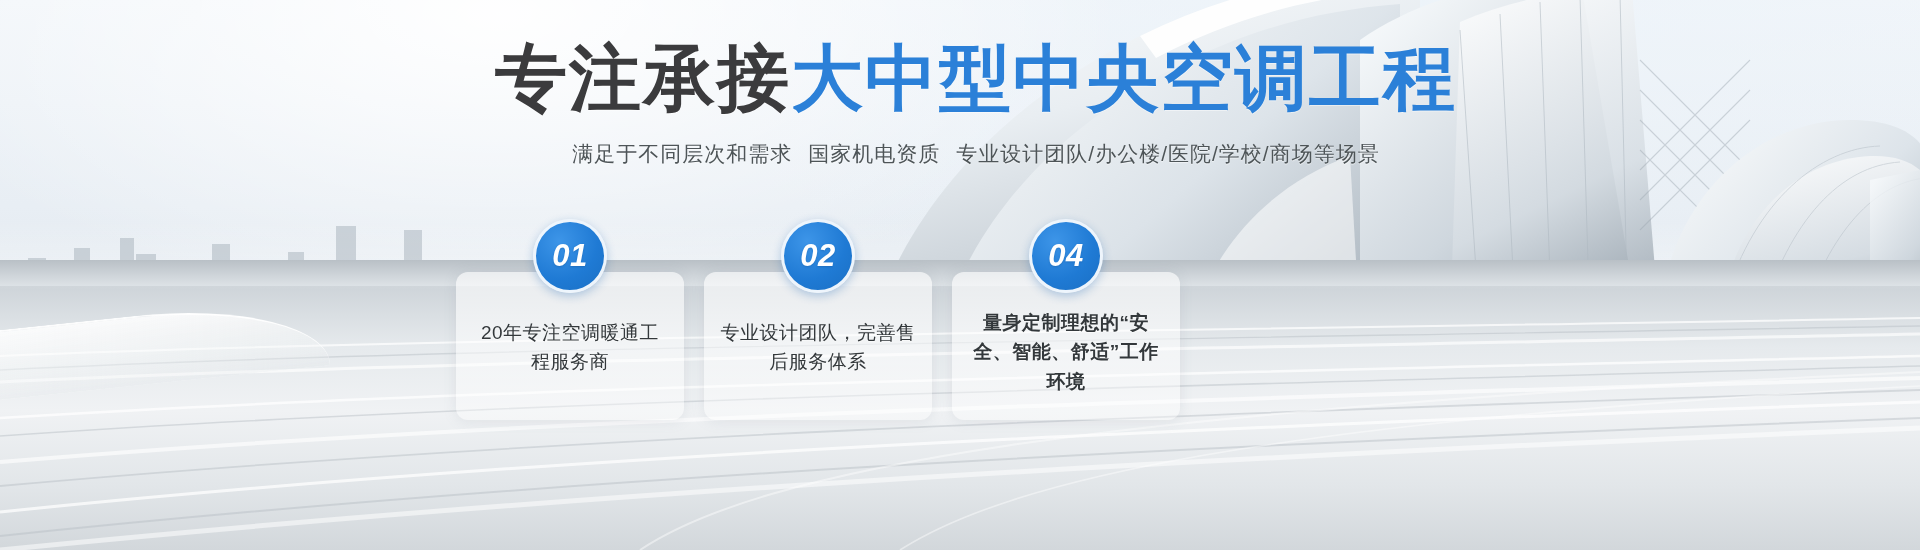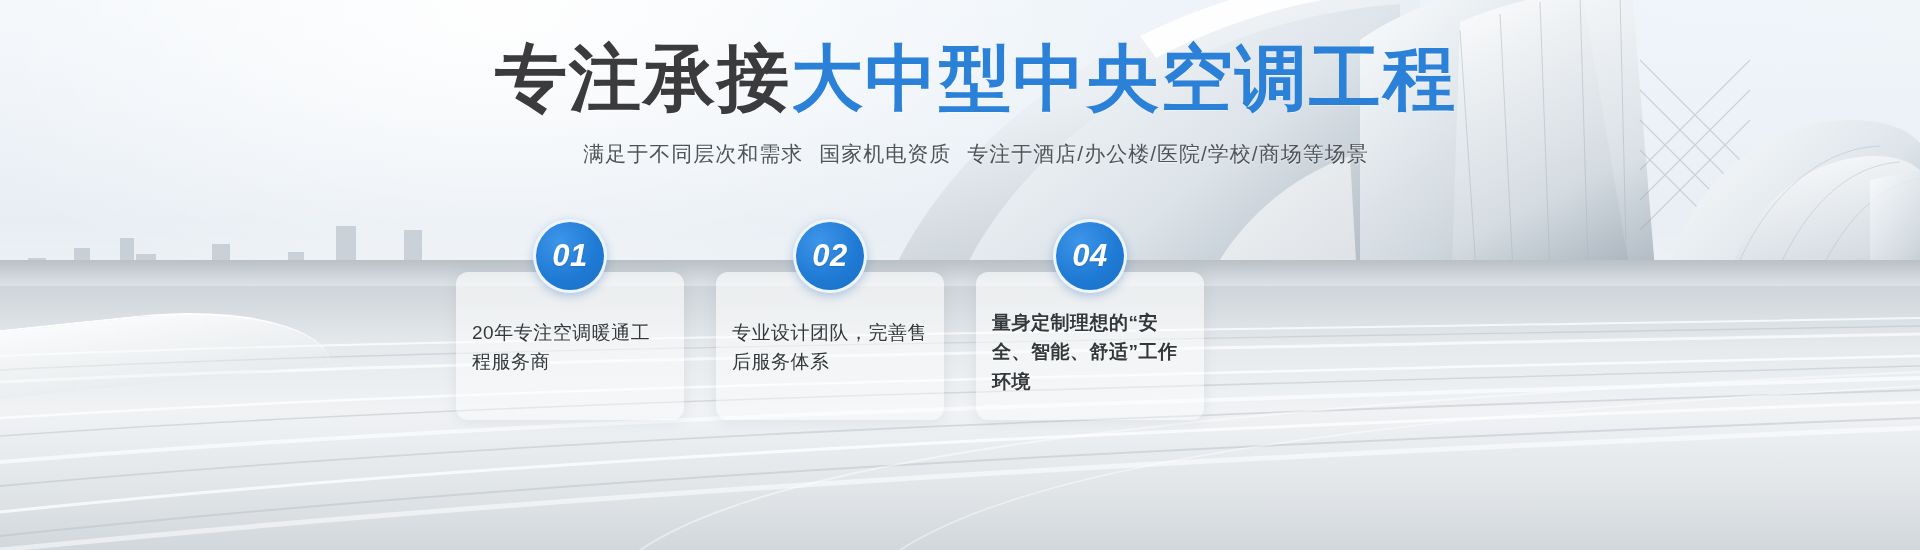--- a/index.html
+++ b/index.html
@@ -77,21 +77,21 @@
 
   .subline{
     margin-top:26px; font-size:21px; color:#4e5558; letter-spacing:1px;
     white-space:nowrap; text-shadow:0 1px 1px rgba(255,255,255,.6);
   }
   .subline .gap{ display:inline-block; width:16px; }
 
   
   .cards{
     position:absolute; left:50%; transform:translateX(-50%);
-    top:272px; width:1008px; display:flex; gap:32px; z-index:7;
+    top:272px; width:1008px; display:flex; gap:20px; z-index:7;
   }
   .card{
     position:relative; width:228px; height:148px;
     background:linear-gradient(180deg,rgba(255,255,255,.62) 0%,rgba(255,255,255,.50) 55%,rgba(255,255,255,.34) 100%);
     border-radius:12px;
     box-shadow:0 1px 14px rgba(120,135,150,.14);
   }
   .badge{
     position:absolute; top:-53px; left:50%; transform:translateX(-50%);
     width:74px; height:74px; border-radius:50%;
@@ -100,21 +100,21 @@
     box-shadow:0 3px 10px rgba(26,100,180,.30);
     display:flex; align-items:center; justify-content:center;
   }
   .badge-num{
     color:#ffffff; font-size:31px; font-weight:bold;
     font-style:italic; letter-spacing:.5px;
     text-shadow:0 1px 2px rgba(18,80,150,.35);
   }
   .card-text{
     position:absolute; left:16px; right:16px; top:46px;
-    font-size:19px; line-height:1.55;
+    text-align:center; font-size:19px; line-height:1.55;
     color:#33383b; letter-spacing:.5px;
     text-shadow:0 1px 1px rgba(255,255,255,.55);
   }
   .card.tall .card-text{ top:36px;font-weight:bold; }
 </style>
 </head>
 <body>
 
 <div class="banner">
 
@@ -251,21 +251,21 @@
       </svg>
     </div>
     <div class="curb"></div>
   </div>
 
   <div class="headline-wrap">
     <div class="headline">
       <span class="dark">专注承接</span><span class="blue">大中型中央空调工程</span>
     </div>
     <div class="subline">
-      <span>满足于不同层次和需求</span><span class="gap"></span><span>国家机电资质</span><span class="gap"></span><span>专注于酒店/办公楼/医院/学校/商场等场景</span>
+      <span>满足于不同层次和需求</span><span class="gap"></span><span>国家机电资质</span><span class="gap"></span><span>专业设计团队/办公楼/医院/学校/商场等场景</span>
     </div>
   </div>
 
   <div class="cards">
 
     <div class="card">
       <div class="badge">
         <span class="badge-num">01</span>
       </div>
       <div class="card-text">20年专注空调暖通工程服务商</div>

